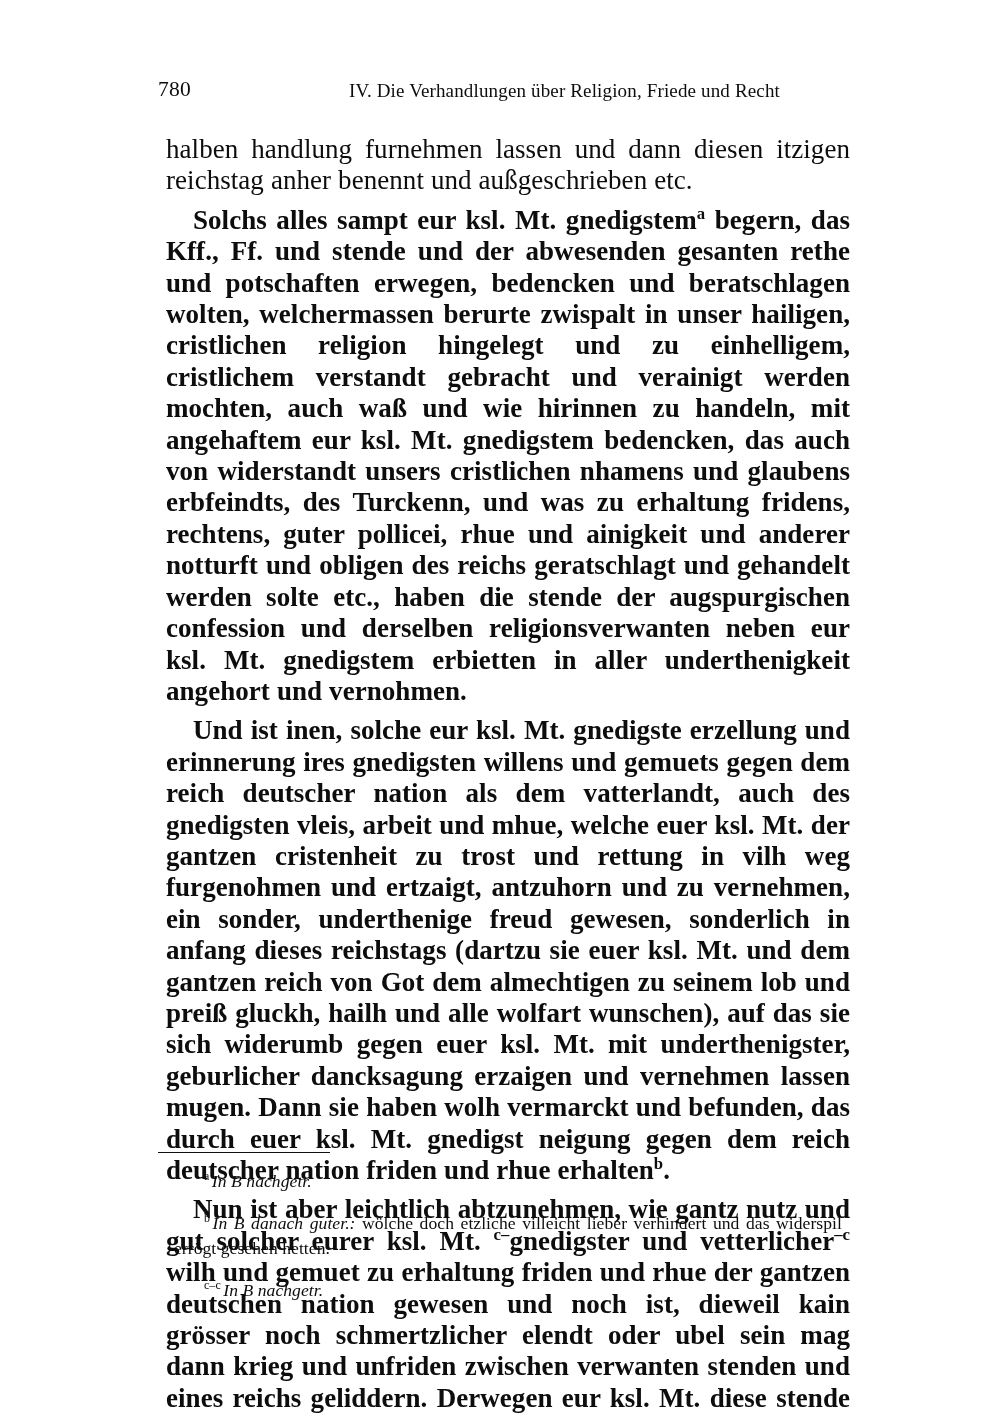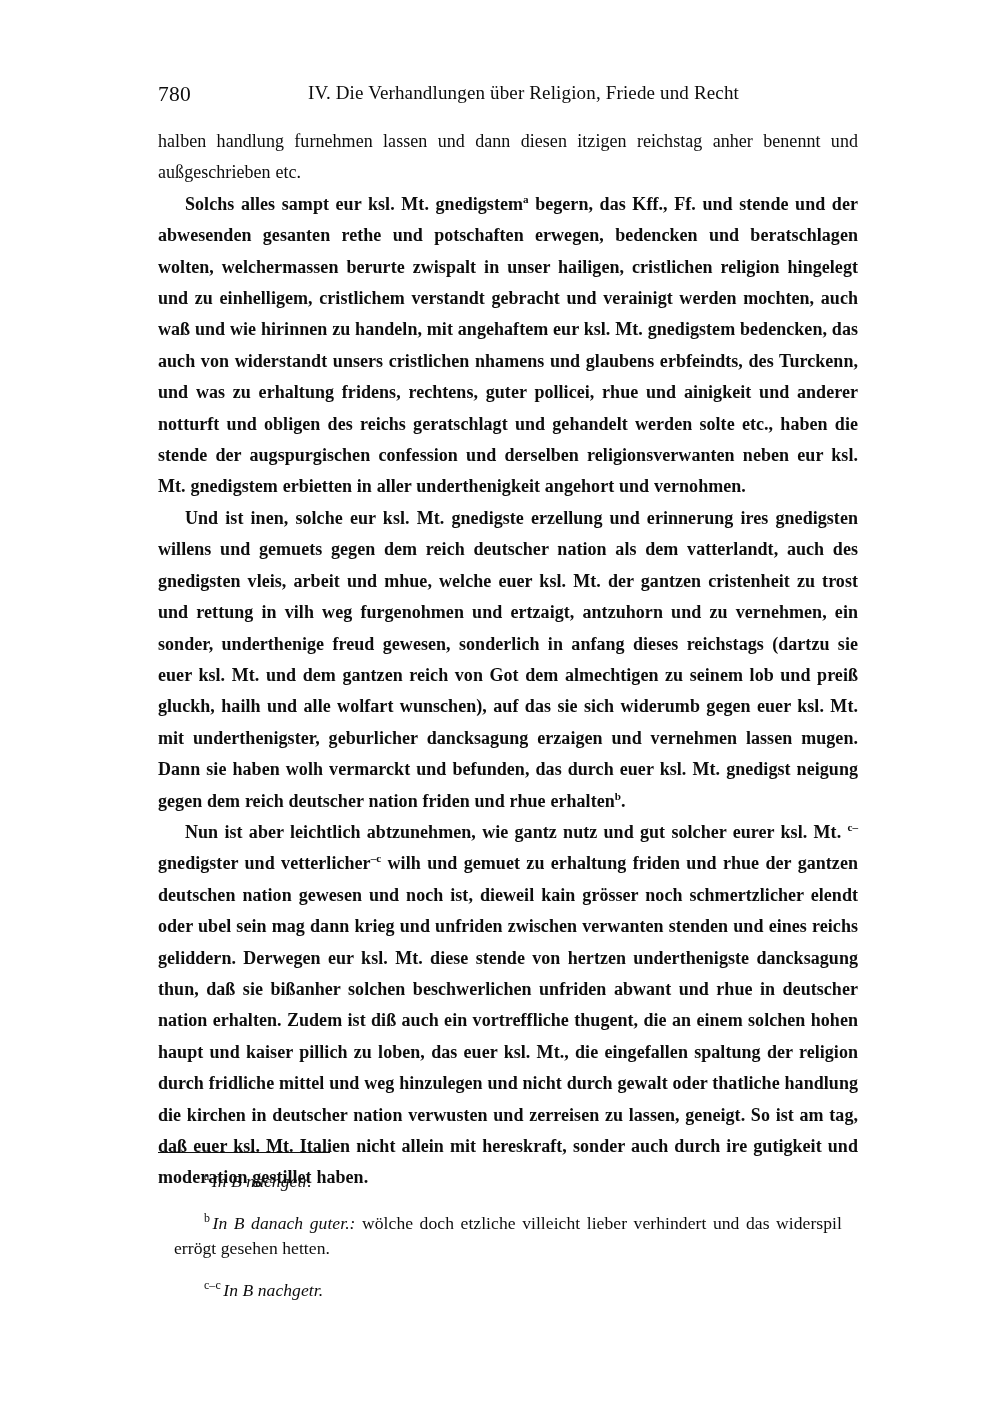--- a/index.html
+++ b/index.html
@@ -16,48 +16,49 @@
     position: relative;
     width: 1004px;
     height: 1418px;
     margin: 0 auto;
     background: #ffffff;
     box-sizing: border-box;
     overflow: hidden;
   }
   .running-head {
     position: absolute;
-    top: 82px;
+    top: 72px;
     left: 158px;
     width: 700px;
     height: 30px;
     display: flex;
-    align-items: flex-start;
+    align-items: flex-end;
     font-family: Liberation Serif, serif;
   }
   .folio {
     font-size: 21.5px;
     letter-spacing: 0.2px;
     width: 150px;
     flex: none;
   }
   .head-title {
     font-size: 19px;
     letter-spacing: 0.15px;
     white-space: nowrap;
+    margin-left: 41px;
   }
   .body-block {
     position: absolute;
     top: 126px;
     left: 158px;
     width: 700px;
   }
   p.para {
-    margin: 0;
-    font-size: 18px;
+    margin: 8px;
+    font-size: 27px;
     line-height: 31.4px;
     text-align: justify;
     text-align-last: left;
     -webkit-hyphens: none;
     hyphens: none;
     letter-spacing: 0.05px;
     word-spacing: 0.2px;
   }
   p.para.indent {
     text-indent: 27px;

